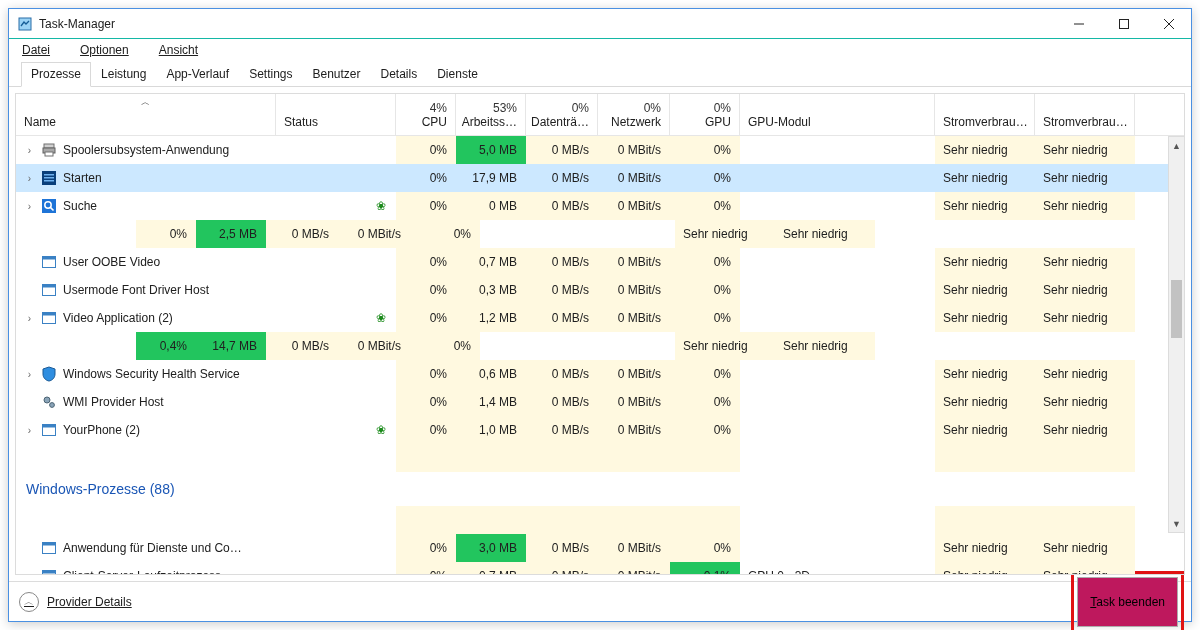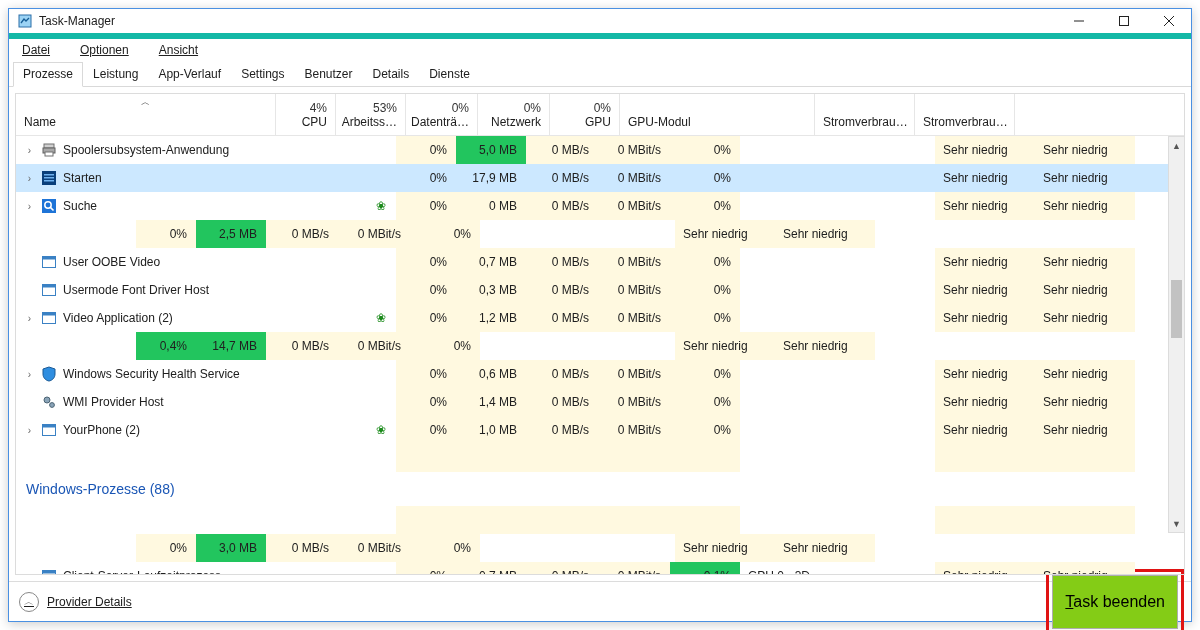--- a/index.html
+++ b/index.html
@@ -22,21 +22,21 @@
     display: flex;
     flex-direction: column;
     box-shadow: 0 2px 10px rgba(0,0,0,0.2);
   }
   
   .titlebar {
     height: 30px;
     display: flex;
     align-items: center;
     padding: 0 0 0 8px;
-    border-bottom: 6px solid #14b8a6;
+    border-bottom: 1px solid #14b8a6;
   }
   .titlebar .app-icon {
     width: 16px; height: 16px;
     margin-right: 6px;
     display: inline-flex; align-items: center; justify-content: center;
   }
   .titlebar .title { font-size: 12px; }
   .win-controls { margin-left: auto; display: flex; }
   .win-btn {
     width: 45px; height: 29px;
@@ -52,21 +52,21 @@
     padding: 0 6px;
     gap: 16px;
     border-bottom: 1px solid #fff;
   }
   .menubar .menu-item { padding: 2px 7px; text-decoration: underline; text-underline-offset: 1px; font-size: 12px;}
   
   .tabs {
     display: flex;
     align-items: flex-end;
     height: 26px;
-    padding-left: 4px;
+    padding-left: 12px;
     border-bottom: 1px solid #d9d9d9;
     position: relative;
     top: 0;
   }
   .tab {
     padding: 4px 9px 5px 9px;
     font-size: 12px;
     border: 1px solid transparent;
     border-bottom: none;
     position: relative;
@@ -209,23 +209,23 @@
     font-size: 10px; color: #555;
   }
   .end-task-wrap {
     margin-left: auto;
     padding: 3px;
     outline: 3px solid #e01313;
     outline-offset: 0px;
   }
   .end-task-btn {
     padding: 17px 12px;
-    background: #84cc16;
+    background: #be185d;
     border: 1px solid #adadad;
-    font-size: 16px;
+    font-size: 12px;
     font-family: inherit;
   }
   .end-task-btn .ul { text-decoration: underline; }
 </style>
 </head>
 <body>
 
 <div class="screenshot-wrap">
 <div class="window">
 
@@ -274,20 +274,23 @@
   </div>
 
   <div class="body-area">
     <div class="grid-wrap">
 
       <div class="grid-header-row">
         <div class="hcell left w-name center-sort">
           <span class="sort-chev">︿</span>
           <span>Name</span>
         </div>
+        <div class="hcell left w-status">
+          <span>Status</span>
+        </div>
         <div class="hcell right w-cpu">
           <span class="top">4%</span>
           <span>CPU</span>
         </div>
         <div class="hcell right w-mem">
           <span class="top">53%</span>
           <span>Arbeitss…</span>
         </div>
         <div class="hcell right w-disk">
           <span class="top">0%</span>
@@ -571,20 +574,32 @@
               <div class="cell w-cpu h0"></div>
               <div class="cell w-mem h0"></div>
               <div class="cell w-disk h0"></div>
               <div class="cell w-net h0"></div>
               <div class="cell w-gpu h0"></div>
               <div class="cell w-gpumod"></div>
               <div class="cell w-power1 power-cell"></div>
               <div class="cell w-power2 power-cell"></div>
             </div>
             <div class="row">
+              <div class="cell w-name">
+                <div class="namecell">
+                  <span class="chevron">›</span>
+                  <span class="proc-icon">
+                    <svg width="16" height="16" viewBox="0 0 16 16">
+                      <rect x="1.5" y="2.5" width="13" height="11" fill="#fff" stroke="#3a81c4"></rect>
+                      <rect x="1.5" y="2.5" width="13" height="3" fill="#3a81c4"></rect>
+                    </svg>
+                  </span>
+                  <span>Anwendung für Dienste und Co…</span>
+                </div>
+              </div>
               <div class="cell w-status" style="justify-content: flex-end; padding-right: 6px;"></div>
               <div class="cell num w-cpu h0">0%</div>
               <div class="cell num w-mem h1">3,0 MB</div>
               <div class="cell num w-disk h0">0 MB/s</div>
               <div class="cell num w-net h0">0 MBit/s</div>
               <div class="cell num w-gpu h0">0%</div>
               <div class="cell w-gpumod"></div>
               <div class="cell w-power1 power-cell">Sehr niedrig</div>
               <div class="cell w-power2 power-cell">Sehr niedrig</div>
             </div>

